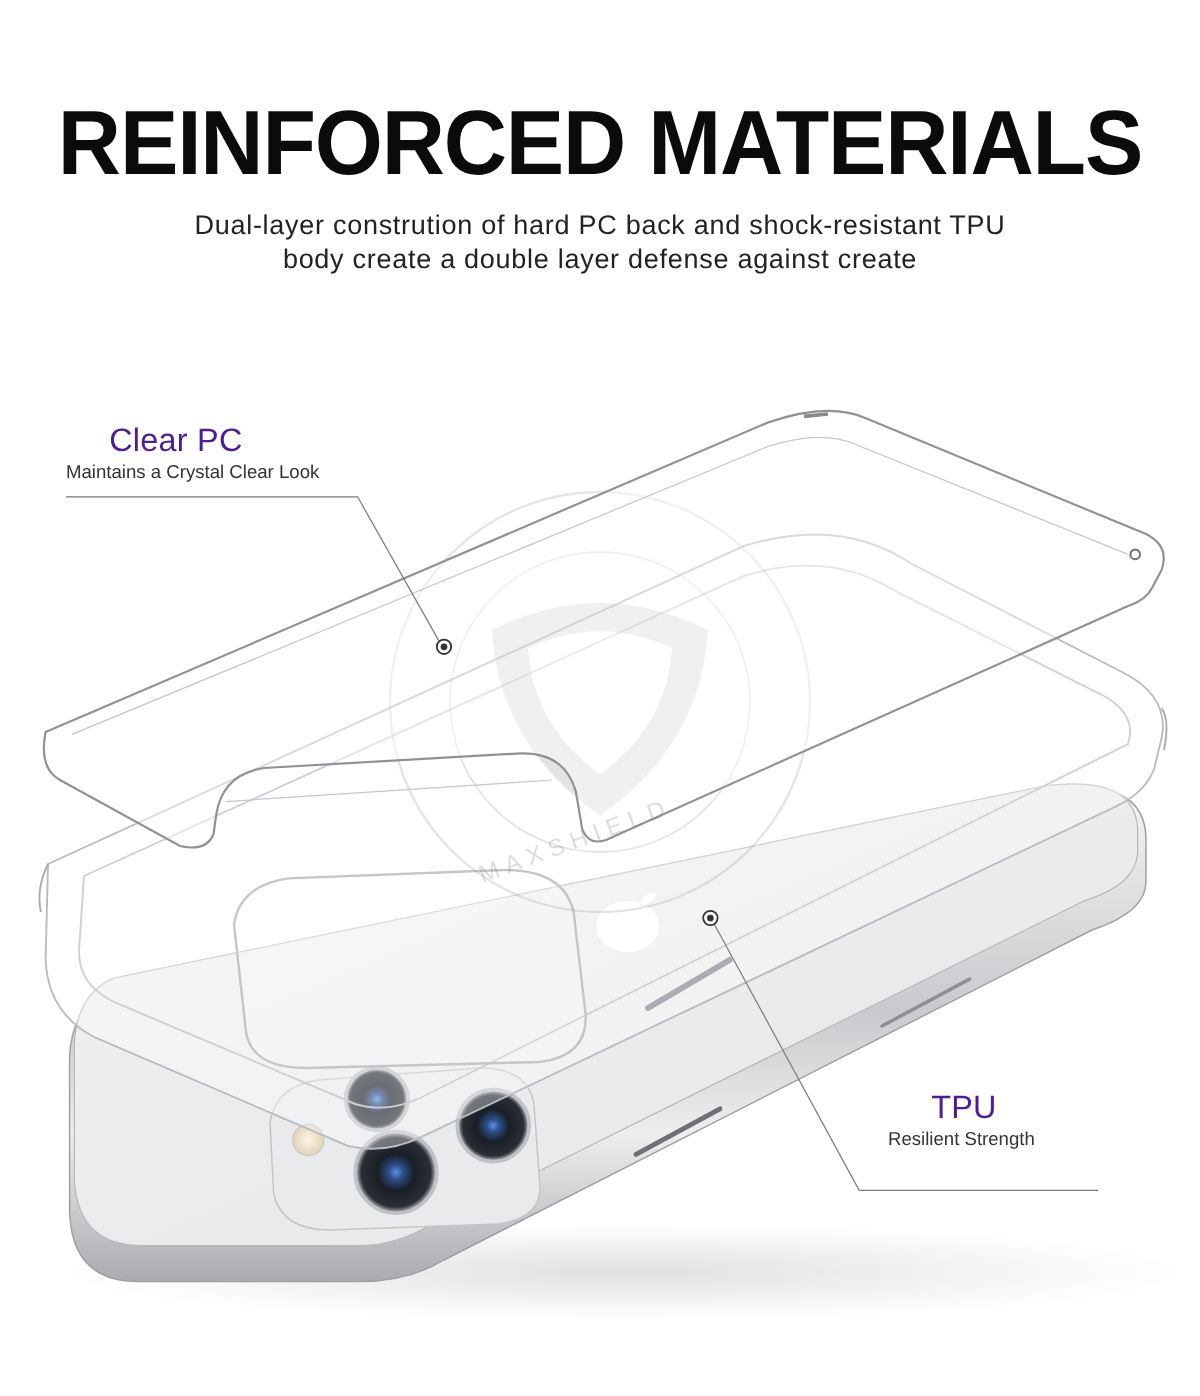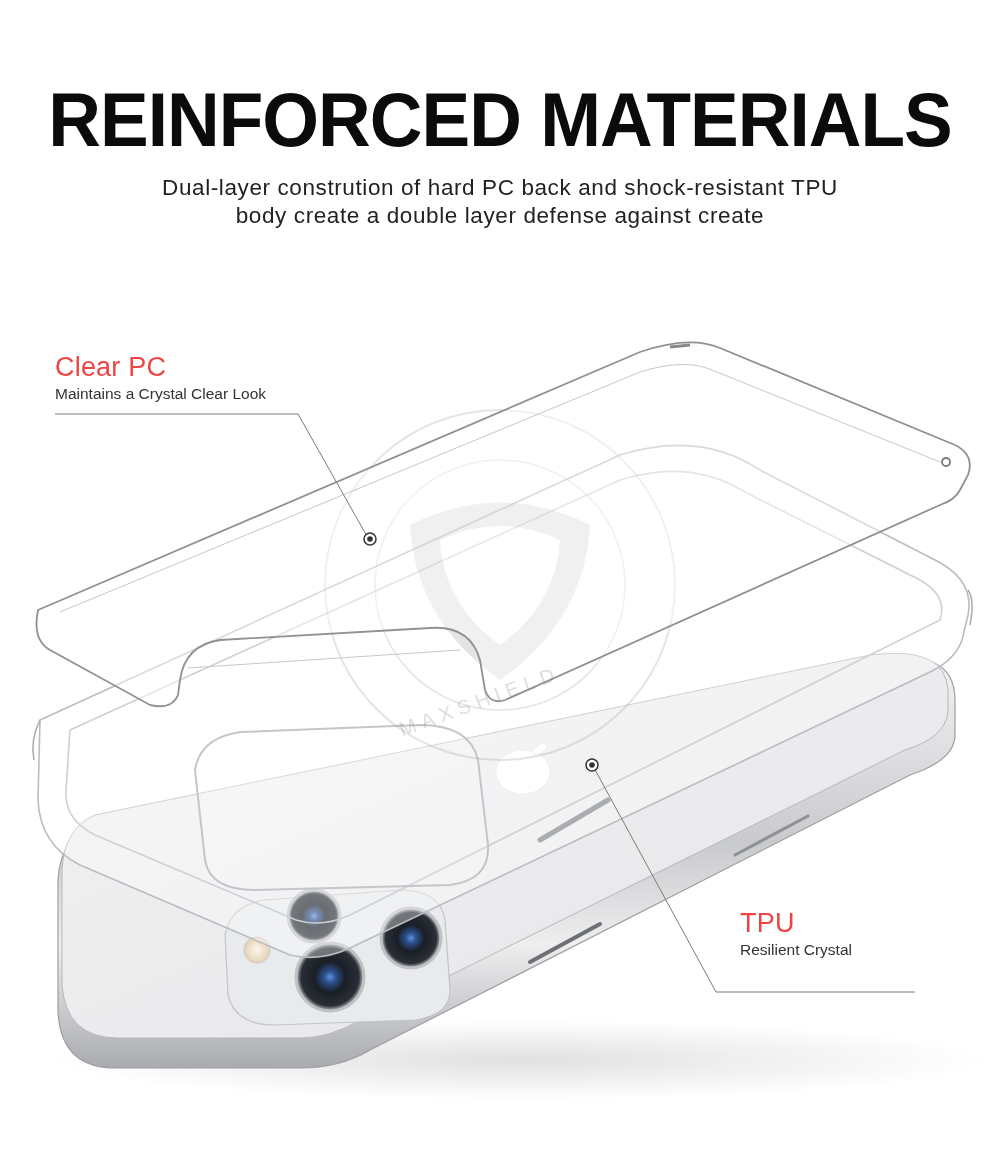--- a/index.html
+++ b/index.html
@@ -6,21 +6,21 @@
     body { width: 1000px; height: 1163px; position: relative; overflow: hidden;
            font-family: "Liberation Sans", "DejaVu Sans", sans-serif; color: #111; }
     .headline { position: absolute; left: 0; right: 0; top: 82px; text-align: center;
                 font-family: "Liberation Sans", sans-serif; font-weight: 700; font-size: 76px;
                 letter-spacing: -1px; color: #0b0b0b; line-height: 1; transform: scaleX(0.96); }
     .subtitle { position: absolute; left: 0; right: 0; top: 174px; text-align: center;
                 font-size: 22.5px; line-height: 28px; color: #222; letter-spacing: 0.6px; }
     .subtitle span { display: block; }
     .art { position: absolute; left: 0; top: 300px; width: 1000px; height: 863px; }
     .callout { position: absolute; }
-    .callout .title { font-size: 27px; color: #ef4444; line-height: 30px; letter-spacing: 0.2px; }
+    .callout .title { font-size: 27px; color: #4c1d95; line-height: 30px; letter-spacing: 0.2px; margin-left: 36px; }
     .callout .desc { font-size: 15.5px; color: #333; line-height: 20px; margin-top: 2px; }
     .callout-pc { left: 55px; top: 352px; }
     .callout-tpu { left: 740px; top: 908px; }
   </style>
 </head>
 <body>
 
 <div class="headline">REINFORCED MATERIALS</div>
 <div class="subtitle">
   <span>Dual-layer constrution of hard PC back and shock-resistant TPU</span>
@@ -122,14 +122,14 @@
 
 <div style="position:absolute;left:395px;top:690px;font-size:20px;letter-spacing:6px;color:rgba(120,120,120,0.25);transform:rotate(-20deg);">MAXSHIELD</div>
 
 <div class="callout callout-pc">
   <div class="title">Clear PC</div>
   <div class="desc">Maintains a Crystal Clear Look</div>
 </div>
 
 <div class="callout callout-tpu">
   <div class="title">TPU</div>
-  <div class="desc">Resilient Crystal</div>
+  <div class="desc">Resilient Strength</div>
 </div>
 
 </body></html>

